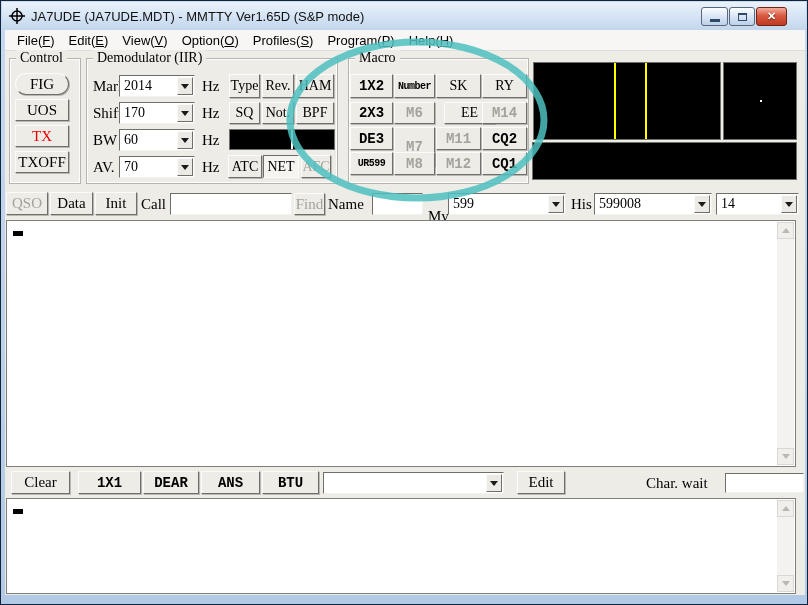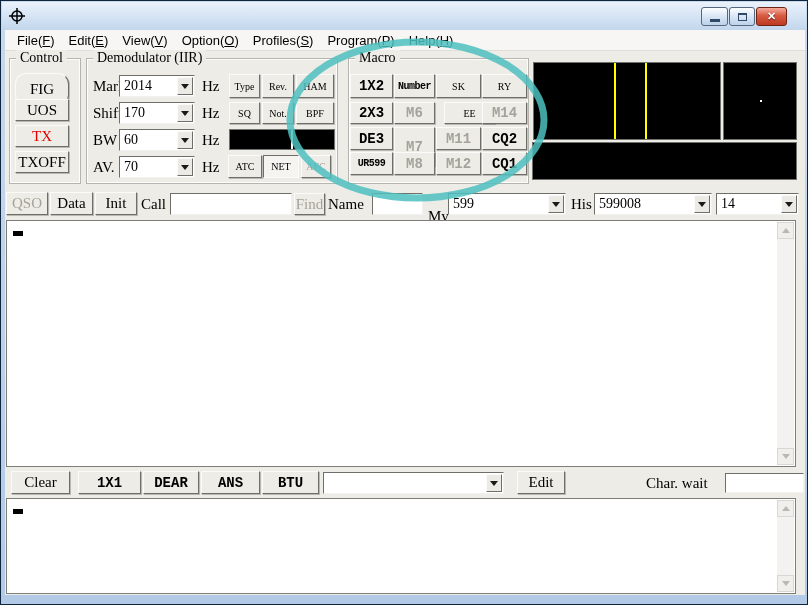--- a/index.html
+++ b/index.html
@@ -34,21 +34,21 @@
   .client{position:absolute;left:4px;top:49px;width:800px;height:545px;background:#EDECE7;border-top:1px solid #DFDED9;}
   
   .group{position:absolute;border:1px solid #B6B4AE;box-shadow:1px 1px 0 #FDFDFB inset,-1px -1px 0 #FDFDFB inset;}
   .group-label{position:absolute;top:-9px;left:6px;background:#EDECE7;padding:0 4px;
     font-family:"Liberation Serif",serif;font-size:14px;color:#000;line-height:16px;}
   
   .btn{position:absolute;display:flex;align-items:center;justify-content:center;
     background:#EEECE6;color:#000;cursor:default;
     border:1px solid;border-color:#FBFBF9 #6F6E68 #6F6E68 #FBFBF9;
     box-shadow:1px 1px 0 rgba(90,90,85,.35);
-    font-family:"Liberation Serif",serif;font-size:10px;padding:0;}
+    font-family:"Liberation Serif",serif;font-size:14px;padding:0;}
   .btn.big{font-size:15px;}
   .btn.disabled{color:#A4A39B;}
   .btn.pressed{border-color:#6F6E68 #FBFBF9 #FBFBF9 #6F6E68;background:#F5F4F0;box-shadow:none;}
   .btn.mono{font-family:"Liberation Mono","DejaVu Sans Mono",monospace;font-weight:bold;font-size:14px;}
   .btn.small{font-size:10px;letter-spacing:-0.5px;}
   
   .slabel{position:absolute;font-family:"Liberation Serif",serif;font-size:15px;color:#000;line-height:22px;white-space:nowrap;}
   
   .combo{position:absolute;background:#FFF;border:1px solid;border-color:#6F6E68 #F2F1ED #F2F1ED #6F6E68;}
   .combo-text{position:absolute;left:4px;top:1px;right:18px;bottom:1px;
@@ -81,20 +81,21 @@
 <div class="window">
 
   <div class="titlebar">
     <span class="app-icon">
       <svg width="16" height="16" viewBox="0 0 16 16">
         <circle cx="8" cy="8" r="5" fill="none" stroke="#000" stroke-width="1.5"></circle>
         <line x1="8" y1="0" x2="8" y2="16" stroke="#000" stroke-width="1.5"></line>
         <line x1="0" y1="8" x2="16" y2="8" stroke="#000" stroke-width="1.5"></line>
       </svg>
     </span>
+    <span class="title-text">JA7UDE (JA7UDE.MDT) - MMTTY Ver1.65D (S&amp;P mode)</span>
     <div class="cap cap-min">
         <div class="glyph-min"></div>
       </div>
     <div class="cap cap-max">
         <div class="glyph-max"></div>
       </div>
     <div class="cap cap-close">
         <span class="glyph-close">✕</span>
       </div>
   </div>
@@ -107,21 +108,21 @@
     <span class="menu-item"><span>Profiles(</span><span class="u">S</span><span>)</span></span>
     <span class="menu-item"><span>Program(</span><span class="u">P</span><span>)</span></span>
     <span class="menu-item"><span>Help(</span><span class="u">H</span><span>)</span></span>
   </div>
 
   <div class="client"></div>
 
   <div class="group" style="left:8px;top:57px;width:72px;height:126px;">
     <span class="group-label">Control</span>
   </div>
-  <button class="btn big" style="left:14px;top:72px;width:54px;height:33px;border-radius:11px;">FIG</button>
+  <button class="btn big" style="left:14px;top:72px;width:54px;height:22px;border-radius:11px;">FIG</button>
   <button class="btn big" style="left:14px;top:98px;width:54px;height:22px;">UOS</button>
   <button class="btn big" style="left: 14px; top: 124px; width: 54px; height: 22px; color: rgb(230, 0, 0);">TX</button>
   <button class="btn big" style="left:14px;top:150px;width:54px;height:22px;">TXOFF</button>
 
   <div class="group" style="left:85px;top:57px;width:252px;height:126px;">
     <span class="group-label">Demodulator (IIR)</span>
   </div>
   <span class="slabel" style="left:92px;top:74px;">Mark</span>
   <span class="slabel" style="left:92px;top:101px;">Shift</span>
   <span class="slabel" style="left:92px;top:128px;">BW</span>

